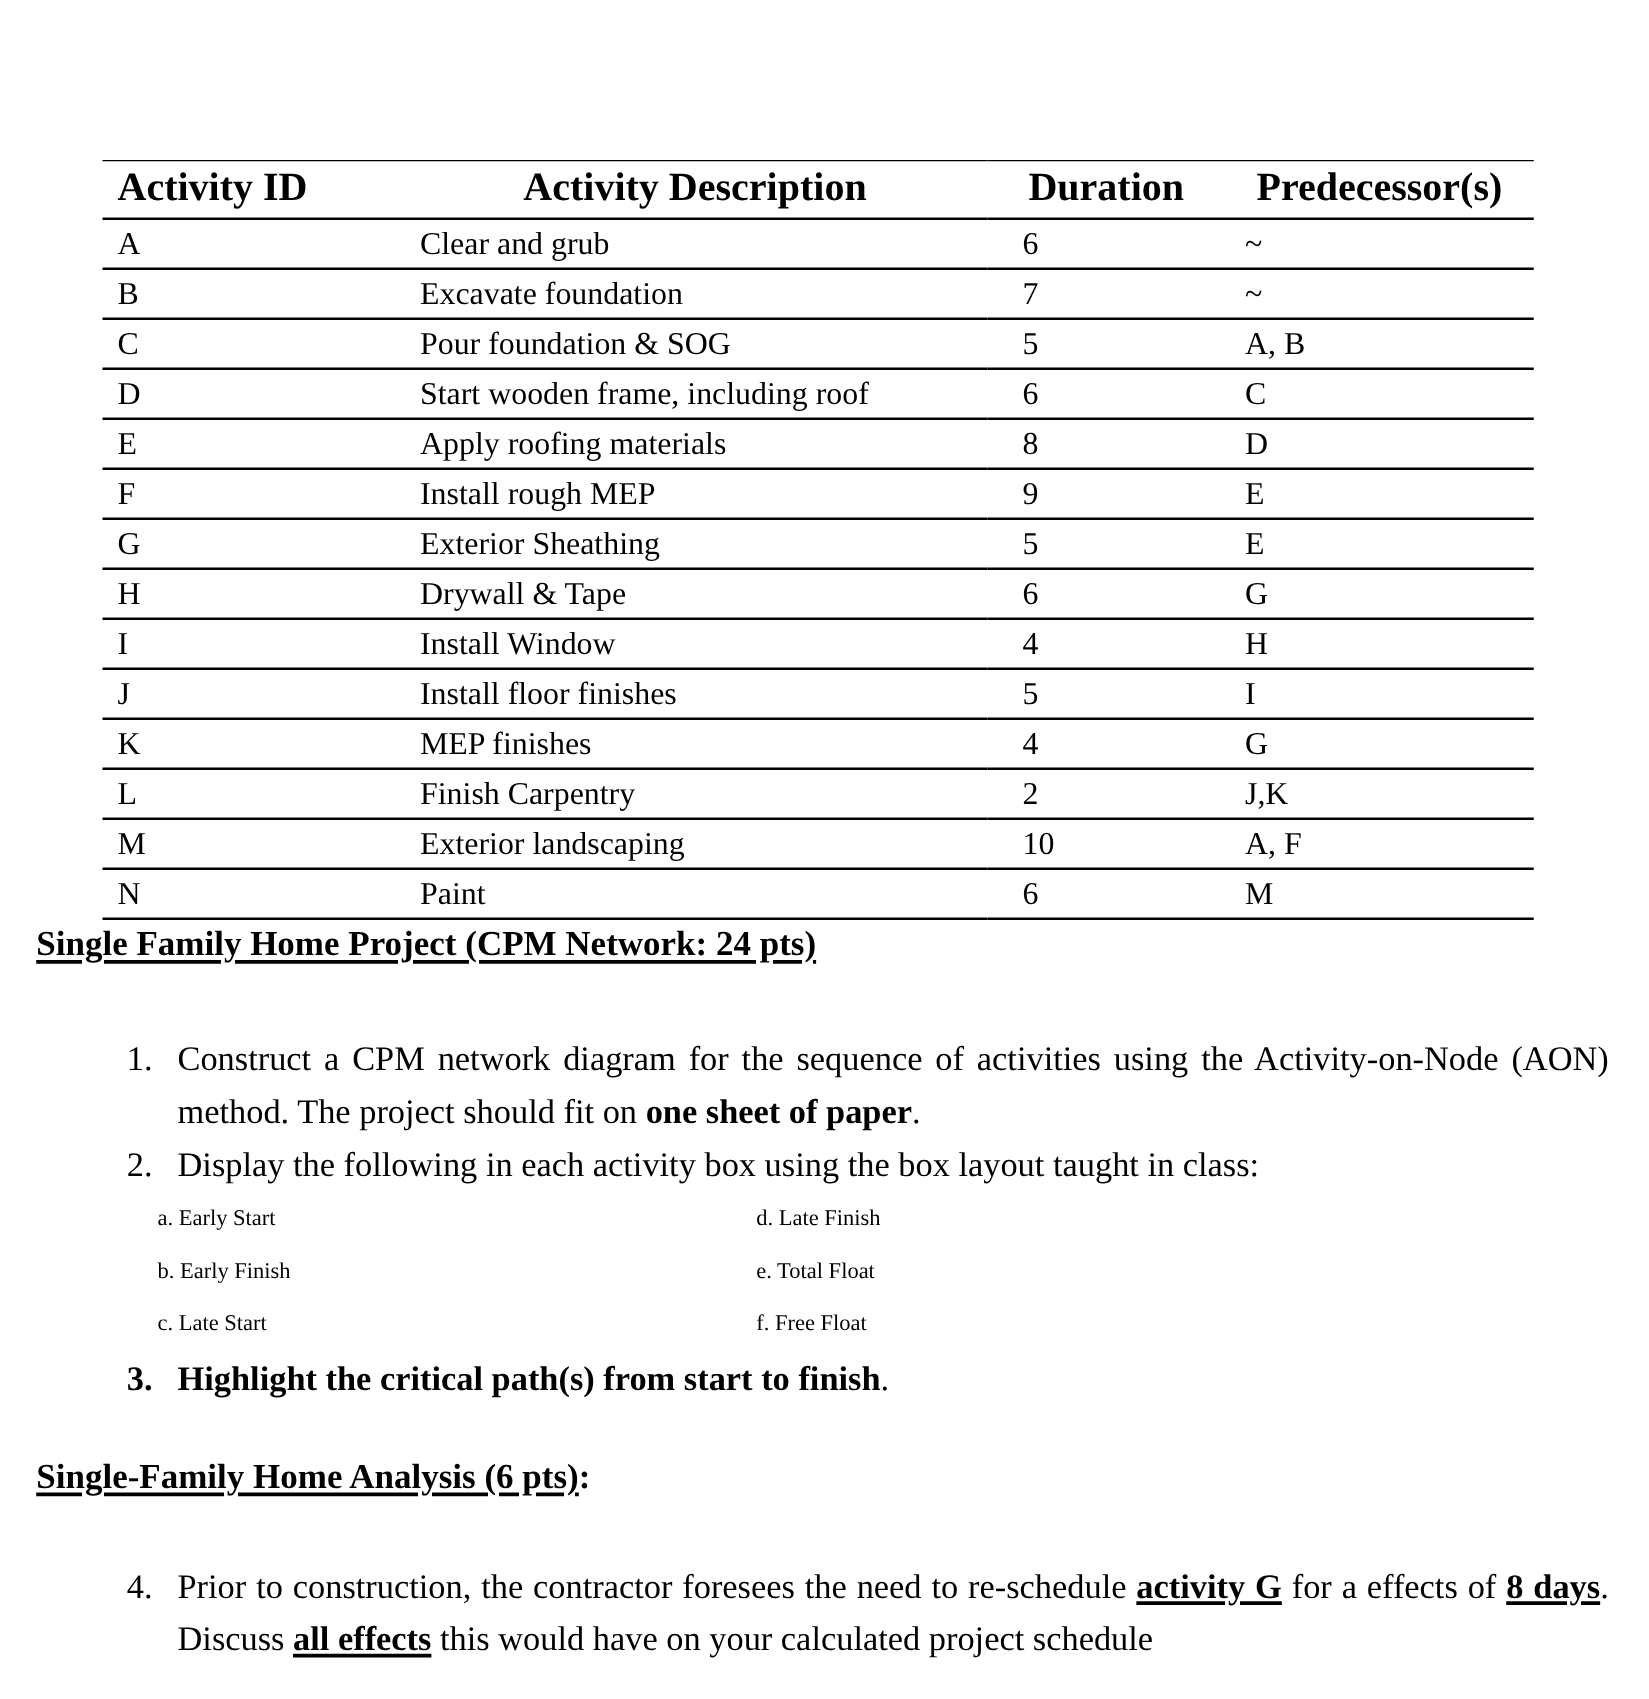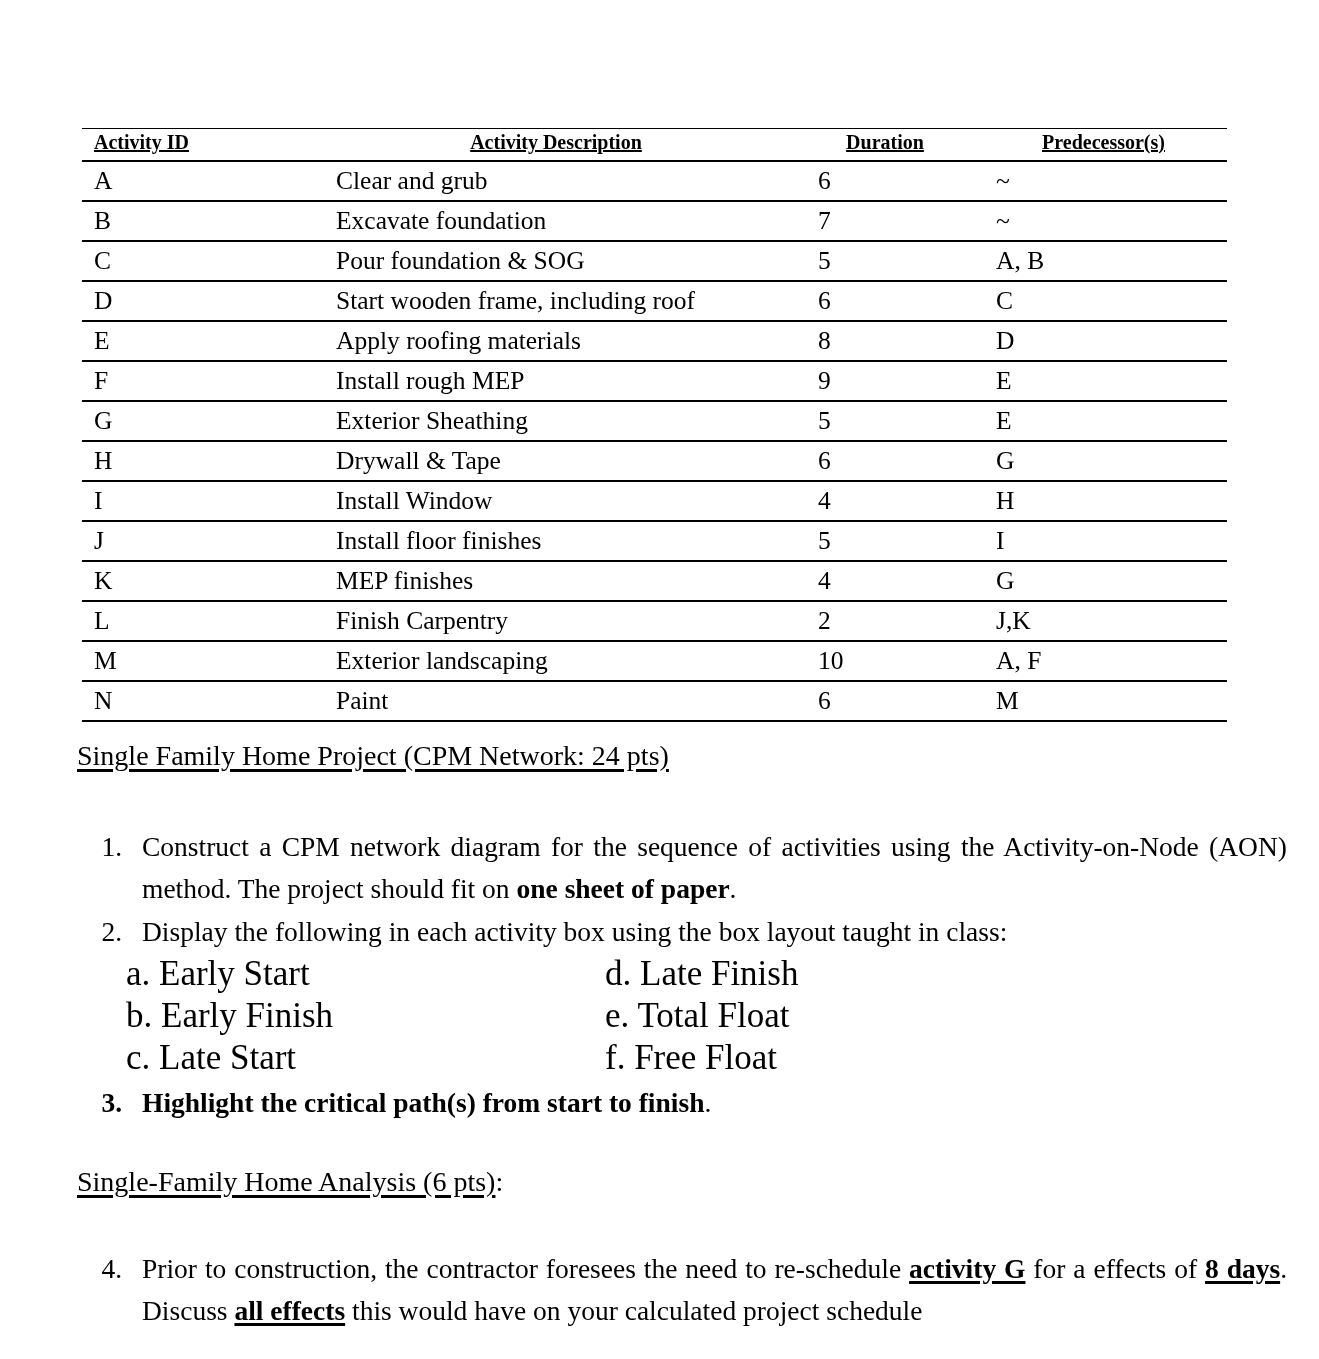--- a/index.html
+++ b/index.html
@@ -48,50 +48,48 @@
     font-size: 25.5px;
     table-layout: fixed;
   }
   table.actbl col.c-id    { width: 226px; }
   table.actbl col.c-desc  { width: 482px; }
   table.actbl col.c-dur   { width: 190px; }
   table.actbl col.c-pred  { width: 247px; }
 
   table.actbl thead th {
     font-weight: bold;
-    font-size: 20px;
+    font-size: 32px;
     padding: 2px 0 6px 0;
     border-top: 1.5px solid #000;
     border-bottom: 2.5px solid #000;
     text-align: center;
     white-space: nowrap;
-    text-decoration: underline;
   }
   table.actbl thead th.th-id   { text-align: left;  padding-left: 12px; }
   table.actbl thead th.th-desc { text-align: center;  padding-left: 14px; }
 
   table.actbl tbody td {
     border-bottom: 2.2px solid #000;
     padding: 3px 0 4px 0;
     height: 31px;
     vertical-align: middle;
     white-space: nowrap;
   }
   table.actbl tbody td.t-id   { padding-left: 12px; }
   table.actbl tbody td.t-desc { padding-left: 28px; }
   table.actbl tbody td.t-dur  { padding-left: 28px; }
   table.actbl tbody td.t-pred { padding-left: 16px; }
 
   
   .sec-head {
     position: absolute;
-    font-weight: normal;
+    font-weight: bold;
     font-size: 28px;
     white-space: nowrap;
-    margin-left: 48px;
   }
   .sec-head .ul {
     text-decoration: underline;
     text-decoration-thickness: 2.5px;
     text-underline-offset: 4px;
   }
   #head-project { left: 29px; top: 740px; }
   #head-analysis { left: 29px; top: 1166px; }
 
   
@@ -126,21 +124,21 @@
   .bu    { font-weight: bold; text-decoration: underline;
            text-decoration-thickness: 2.5px; text-underline-offset: 3px; }
   .reg   { font-weight: normal; }
 
   
   .sublist {
     position: absolute;
     left: 126px;
     top: 953px;
     width: 900px;
-    font-size: 35px;
+    font-size: 18px;
     line-height: 42px;
   }
   .sublist .row { display: flex; }
   .sublist .colA { width: 479px; flex: 0 0 479px; }
   .sublist .colB { flex: 1 1 auto; }
 </style>
 </head>
 <body>
 
 <div class="page">

